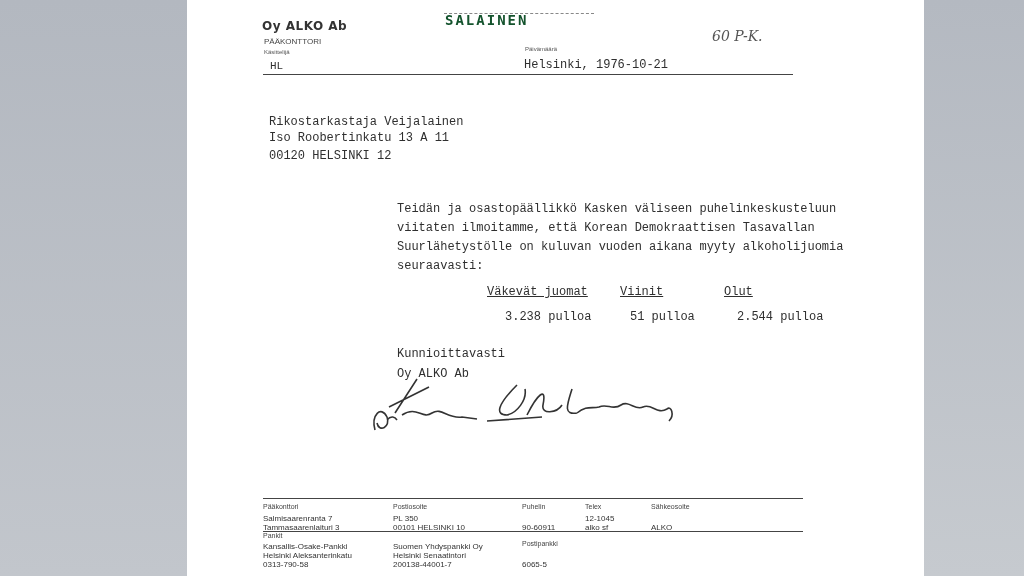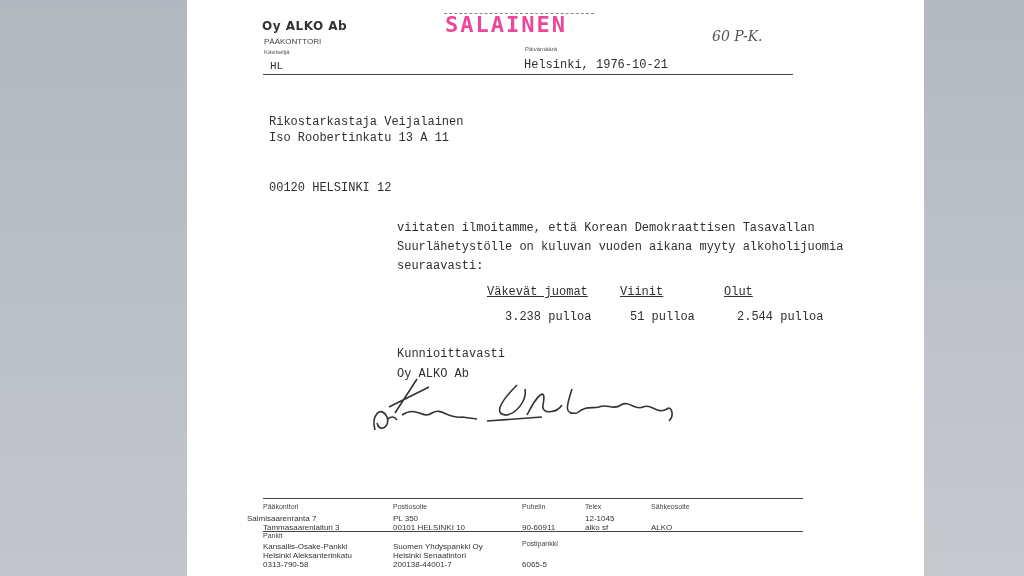--- a/index.html
+++ b/index.html
@@ -4,21 +4,21 @@
 <style>
   html,body{margin:0;padding:0;}
   body{width:1024px;height:576px;overflow:hidden;background:#b9bec5;position:relative;font-family:"Liberation Mono","DejaVu Sans Mono",monospace;color:#2a2a2a;}
   .side-left{position:absolute;left:0;top:0;width:187px;height:576px;background:linear-gradient(180deg,#b3b8c0 0%,#c2c6cc 100%);}
   .side-right{position:absolute;left:838px;top:0;width:186px;height:576px;background:linear-gradient(180deg,#b4b9c1 0%,#c6cacf 100%);}
   .page{position:absolute;left:187px;top:0;width:737px;height:576px;background:#ffffff;}
   .abs{position:absolute;white-space:nowrap;}
   .logo{font-family:"DejaVu Sans",sans-serif;font-weight:bold;font-size:12px;letter-spacing:0.5px;color:#333;}
   .small-sans{font-family:"Liberation Sans",sans-serif;font-size:8px;color:#444;}
   .tiny-sans{font-family:"Liberation Sans",sans-serif;font-size:6px;color:#555;}
-  .stamp{font-family:"DejaVu Sans Mono",monospace;font-size:22px;letter-spacing:2px;color:#ec4899;font-weight:bold;}
+  .stamp{font-family:"DejaVu Sans Mono",monospace;font-size:14px;letter-spacing:2px;color:#14532d;font-weight:bold;}
   .typed{font-family:"Liberation Mono",monospace;font-size:12px;color:#2f2f2f;}
   .hand{font-family:"DejaVu Serif",serif;font-style:italic;font-size:14px;color:#555;}
   .rule{position:absolute;height:1px;background:#444;}
   .ul{text-decoration:underline;}
   .foot-label{font-family:"Liberation Sans",sans-serif;font-size:7px;color:#444;}
   .foot-val{font-family:"Liberation Sans",sans-serif;font-size:8px;color:#333;}
 </style>
 </head>
 <body>
 
@@ -37,22 +37,23 @@
 
   <div class="abs tiny-sans" style="left:338px;top:46px;">Päivämäärä</div>
   <div class="abs typed" style="left:337px;top:58px;">Helsinki, 1976-10-21</div>
 
   <div class="abs hand" style="left:525px;top:28px;">60 P-K.</div>
 
   <div class="rule" style="left:76px;top:74px;width:530px;"></div>
 
   <div class="abs typed" style="left:82px;top:115px;">Rikostarkastaja Veijalainen</div>
   <div class="abs typed" style="left:82px;top:131px;">Iso Roobertinkatu 13 A 11</div>
-  <div class="abs typed" style="left:82px;top:149px;margin-top:32px;">00120  HELSINKI 12</div>
+  <div class="abs typed" style="left:82px;top:149px;">00120  HELSINKI 12</div>
 
+  <div class="abs typed" style="left:210px;top:202px;">Teidän ja osastopäällikkö Kasken väliseen puhelinkeskusteluun</div>
   <div class="abs typed" style="left:210px;top:240px;">Suurlähetystölle on kuluvan vuoden aikana myyty alkoholijuomia</div>
   <div class="abs typed" style="left:210px;top:221px;">viitaten ilmoitamme, että Korean Demokraattisen Tasavallan</div>
   <div class="abs typed" style="left:210px;top:259px;">seuraavasti:</div>
 
   <div class="abs typed ul" style="left:300px;top:285px;">Väkevät juomat</div>
   <div class="abs typed ul" style="left:433px;top:285px;">Viinit</div>
   <div class="abs typed ul" style="left:537px;top:285px;">Olut</div>
 
   <div class="abs typed" style="left:318px;top:310px;">3.238 pulloa</div>
   <div class="abs typed" style="left:443px;top:310px;">51 pulloa</div>
@@ -68,21 +69,21 @@
       <path d="M35 40 C50 30,55 45,65 38 C75 32,80 44,95 42 L110 44" stroke="#333" stroke-width="1.6" fill="none"></path>
       <path d="M120 46 L175 42 M150 10 C130 30,128 40,140 40 C150 38,160 25,158 14 M160 40 C170 20,180 10,176 30 C174 40,190 38,195 30" stroke="#333" stroke-width="1.6" fill="none"></path>
       <path d="M205 14 C200 30,196 40,210 38 M210 38 C220 30,225 34,232 32 C240 28,246 36,254 30 C262 25,268 36,276 32 C285 28,290 40,300 34 C304 30,308 40,302 46" stroke="#333" stroke-width="1.6" fill="none"></path>
     </svg>
     
   </div>
 
   <div class="rule" style="left:76px;top:498px;width:540px;"></div>
 
   <div class="abs foot-label" style="left:76px;top:503px;">Pääkonttori</div>
-  <div class="abs foot-val" style="left:60px;top:514px;">Salmisaarenranta 7</div>
+  <div class="abs foot-val" style="left:76px;top:514px;">Salmisaarenranta 7</div>
   <div class="abs foot-val" style="left:76px;top:523px;">Tammasaarenlaituri 3</div>
 
   <div class="abs foot-label" style="left:206px;top:503px;">Postiosoite</div>
   <div class="abs foot-val" style="left:206px;top:514px;">PL 350</div>
   <div class="abs foot-val" style="left:206px;top:523px;">00101 HELSINKI 10</div>
 
   <div class="abs foot-label" style="left:335px;top:503px;">Puhelin</div>
   <div class="abs foot-val" style="left:335px;top:523px;">90-60911</div>
 
   <div class="abs foot-label" style="left:398px;top:503px;">Telex</div>

